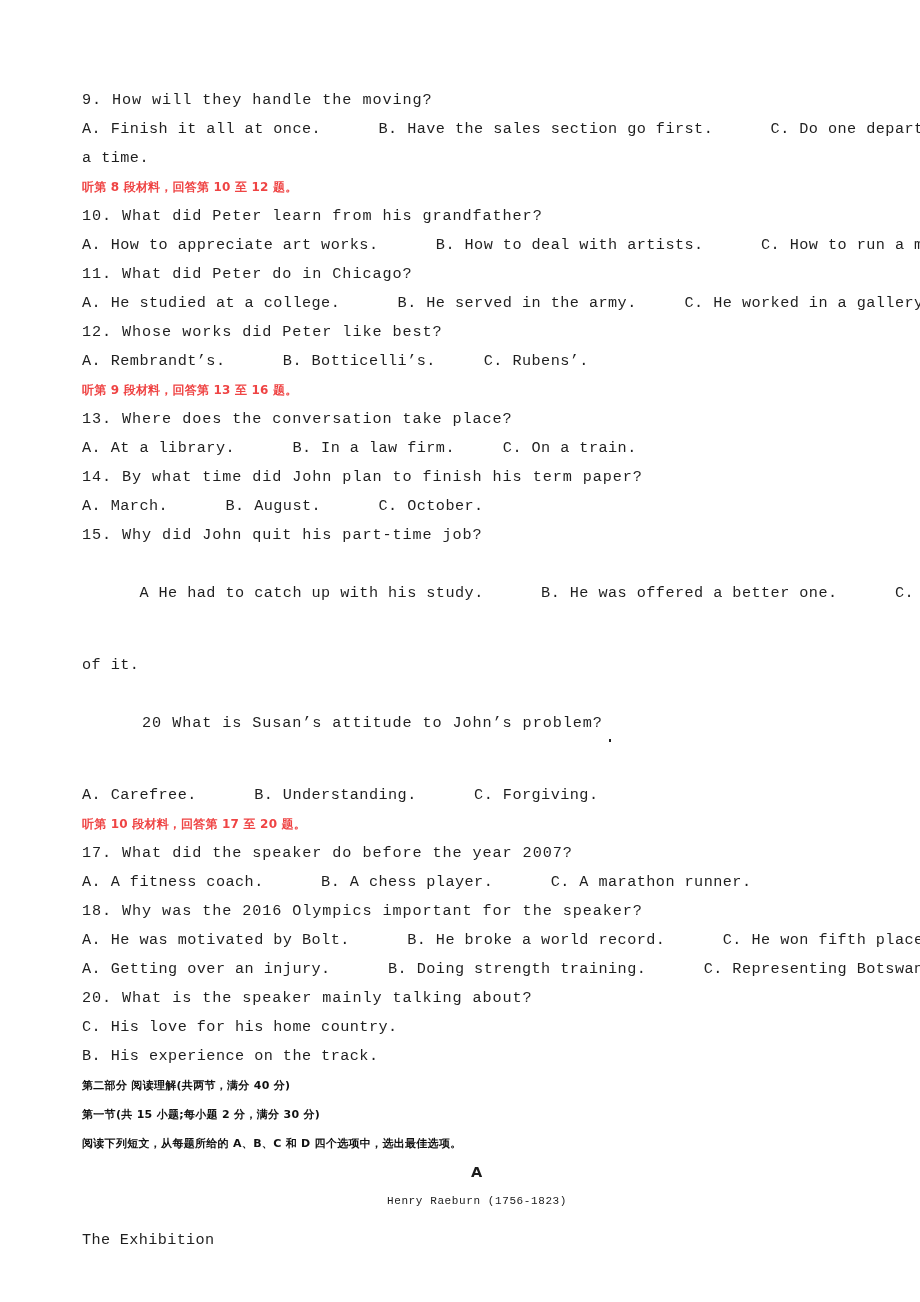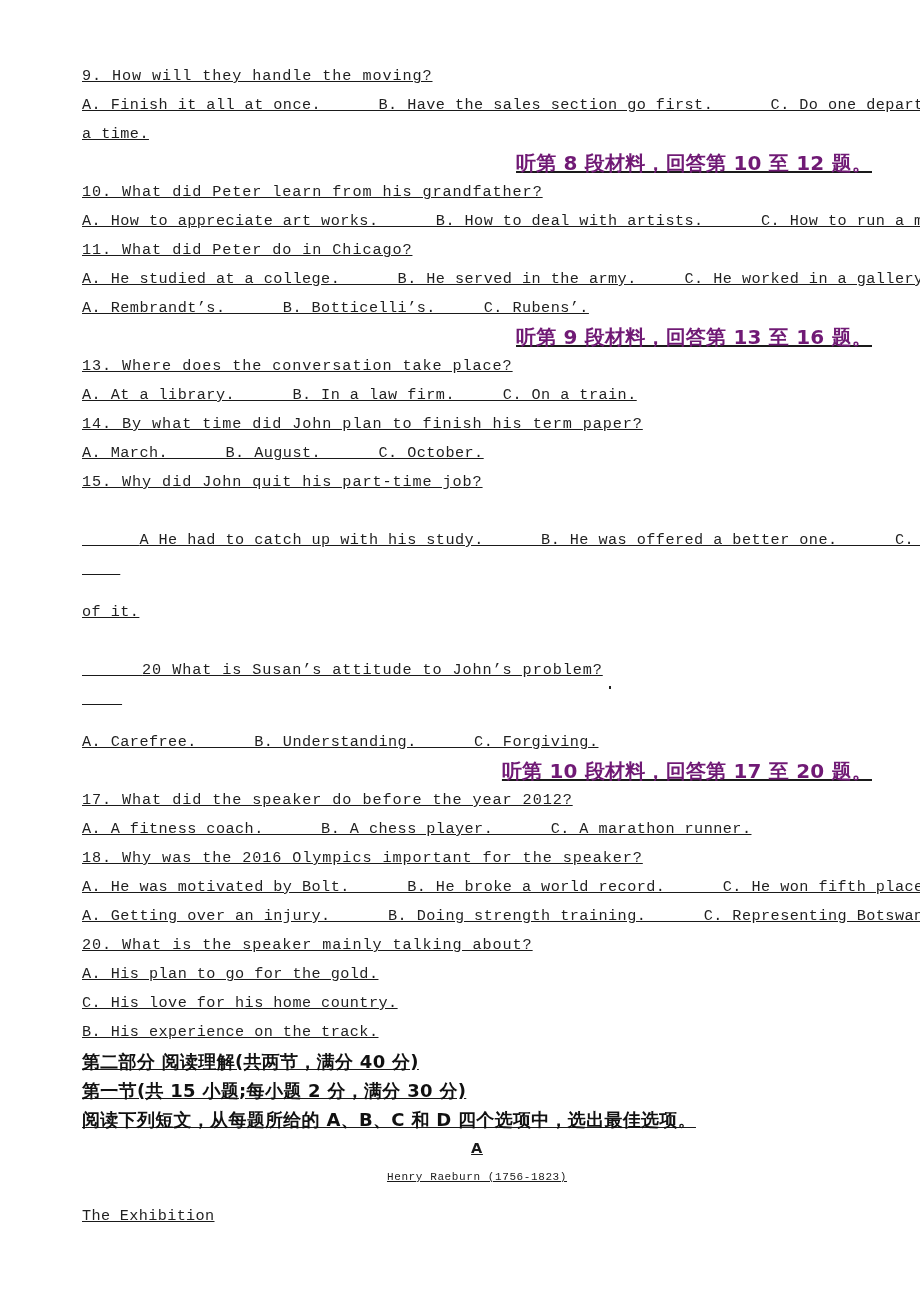--- a/index.html
+++ b/index.html
@@ -19,23 +19,22 @@
   .page {
     position: absolute;
     left: 0; top: 0;
     width: 920px;
     height: 1302px;
     background: #fff;
   }
   .content {
     position: absolute;
     left: 82px;
-    top: 62px;
+    top: 86px;
     width: 790px;
-    text-decoration: underline;
   }
 
   
   .ln {
     position: relative;
     font-size: 15.2px;
     line-height: 29px;
     letter-spacing: 0.35px;
     white-space: pre;
     color: #1f1f1f;
@@ -45,32 +44,31 @@
   }
   .ln.opt {          
     letter-spacing: 0.45px;
   }
 
   
   .cjk-head {
     position: relative;
     font-family: "DejaVu Sans", "Liberation Sans", sans-serif;
     font-weight: 700;
-    font-size: 20px;
+    font-size: 12px;
     line-height: 29px;
     letter-spacing: 0.2px;
     white-space: pre;
-    color: #701a75;
-    text-align: right;
+    color: #ef4444;
   }
   .cjk-body {
     position: relative;
     font-family: "DejaVu Sans", "Liberation Sans", sans-serif;
     font-weight: 700;
-    font-size: 18px;
+    font-size: 11px;
     line-height: 29px;
     letter-spacing: 0.3px;
     white-space: pre;
     color: #111;
   }
 
   
   .dropdot {
     position: relative;
     display: inline-block;
@@ -118,20 +116,21 @@
     <div class="ln opt">a time.</div>
 
     <div class="cjk-head">听第 8 段材料，回答第 10 至 12 题。</div>
 
     <div class="ln q">10. What did Peter learn from his grandfather?</div>
     <div class="ln opt">A. How to appreciate art works.      B. How to deal with artists.      C. How to run a museum.</div>
 
     <div class="ln q">11. What did Peter do in Chicago?</div>
     <div class="ln opt">A. He studied at a college.      B. He served in the army.     C. He worked in a gallery.</div>
 
+    <div class="ln q">12. Whose works did Peter like best?</div>
     <div class="ln opt">A. Rembrandt’s.      B. Botticelli’s.     C. Rubens’.</div>
 
     <div class="cjk-head">听第 9 段材料，回答第 13 至 16 题。</div>
 
     <div class="ln q">13. Where does the conversation take place?</div>
     <div class="ln opt">A. At a library.      B. In a law firm.     C. On a train.</div>
 
     <div class="ln q">14. By what time did John plan to finish his term paper?</div>
     <div class="ln opt">A. March.      B. August.      C. October.</div>
 
@@ -141,30 +140,29 @@
     </div>
     <div class="ln opt">of it.</div>
 
     <div class="ln q has-drop">
       <span>20 What is Susan’s attitude to John’s problem?</span><span class="dropdot"></span>
     </div>
     <div class="ln opt">A. Carefree.      B. Understanding.      C. Forgiving.</div>
 
     <div class="cjk-head">听第 10 段材料，回答第 17 至 20 题。</div>
 
-    <div class="ln q">17. What did the speaker do before the year 2012?</div>
+    <div class="ln q">17. What did the speaker do before the year 2007?</div>
     <div class="ln opt">A. A fitness coach.      B. A chess player.      C. A marathon runner.</div>
 
     <div class="ln q">18. Why was the 2016 Olympics important for the speaker?</div>
     <div class="ln opt">A. He was motivated by Bolt.      B. He broke a world record.      C. He won fifth place.</div>
 
     <div class="ln opt">A. Getting over an injury.      B. Doing strength training.      C. Representing Botswana.</div>
 
     <div class="ln q">20. What is the speaker mainly talking about?</div>
-    <div class="ln opt">A. His plan to go for the gold.</div>
     <div class="ln opt">C. His love for his home country.</div>
     <div class="ln opt">B. His experience on the track.</div>
 
     <div class="cjk-body">第二部分 阅读理解(共两节，满分 40 分)</div>
     <div class="cjk-body">第一节(共 15 小题;每小题 2 分，满分 30 分)</div>
     <div class="cjk-body">阅读下列短文，从每题所给的 A、B、C 和 D 四个选项中，选出最佳选项。</div>
 
     <div class="centered bold-a">A</div>
     <div class="centered">Henry Raeburn (1756-1823)</div>
     <div class="spacer-sm"></div>

